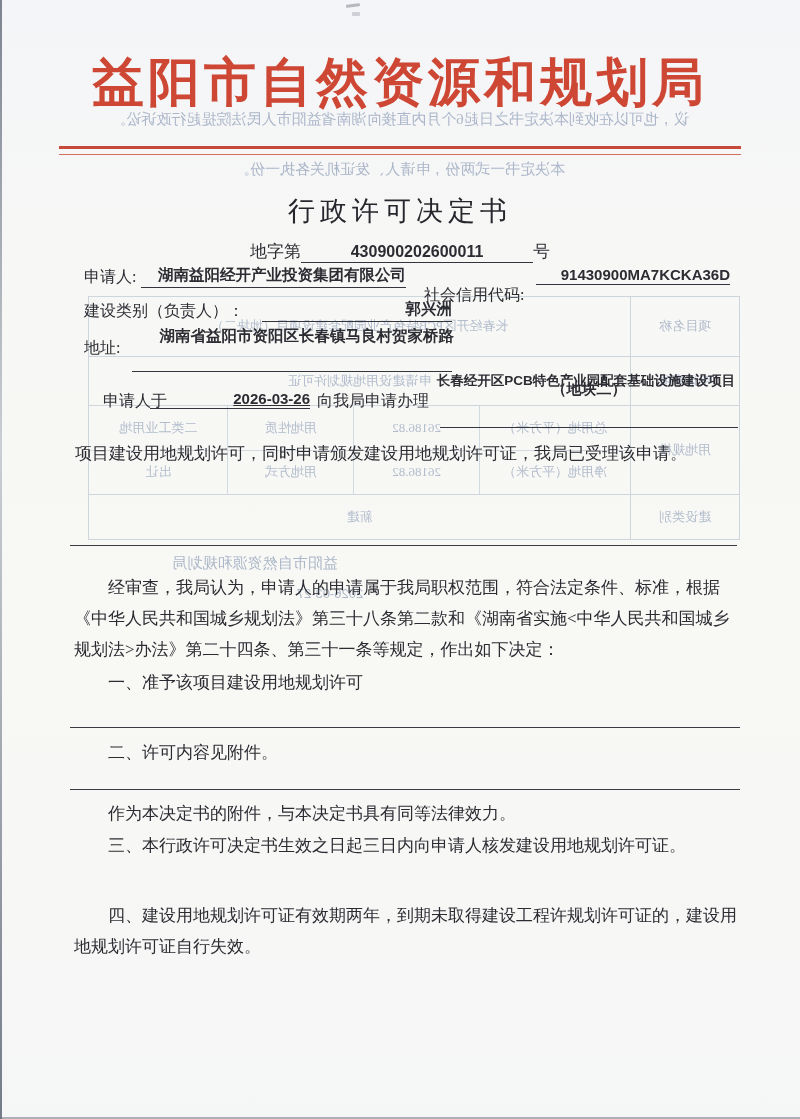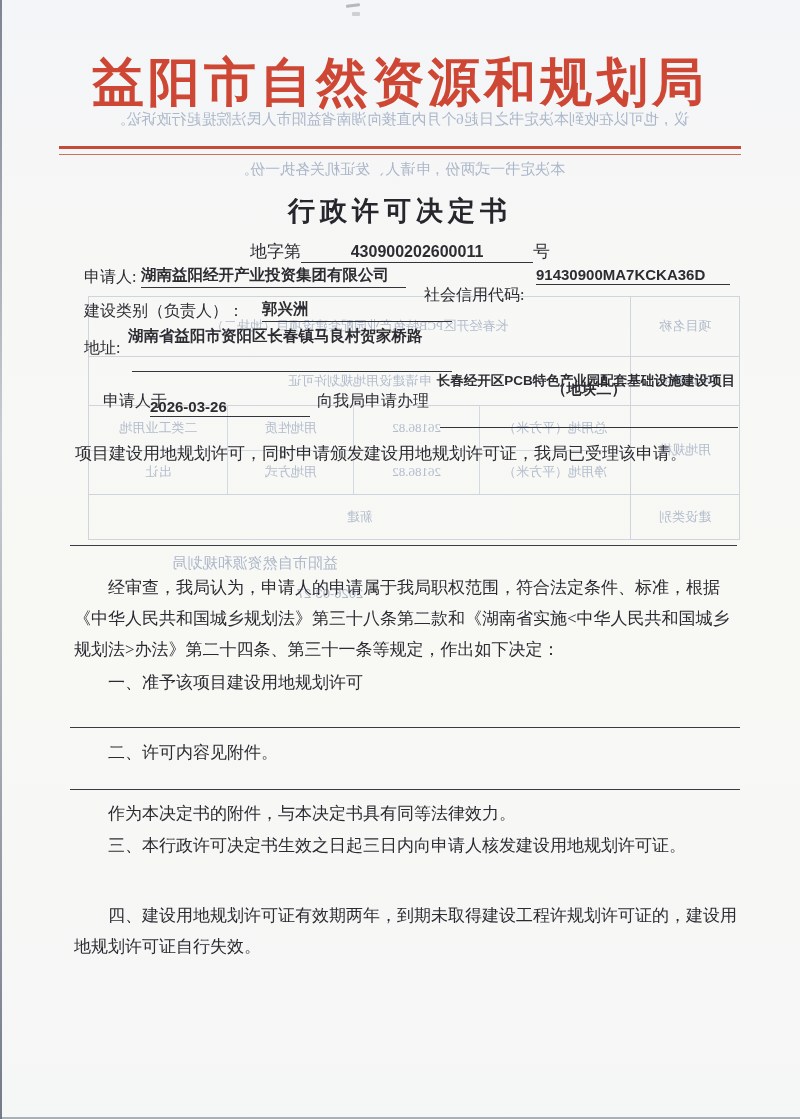--- a/index.html
+++ b/index.html
@@ -41,29 +41,29 @@
 
   
   .agency-title{position:absolute;left:0;top:48px;width:100%;text-align:center;
     font-family:"Liberation Sans", sans-serif;font-weight:700;
     font-size:52px;letter-spacing:4px;color:#cd4734;}
   .red-rule{position:absolute;left:59px;top:146px;width:682px;height:5px;
     border-top:3px solid #c64a3a;border-bottom:1.5px solid #d2705f;}
 
   
   .doc-title{position:absolute;left:0;top:193px;width:100%;text-align:center;
-    font-size:27px;font-weight:700;letter-spacing:5px;color:#26262d;}
+    font-size:27px;font-weight:400;letter-spacing:5px;color:#26262d;}
   .doc-no{position:absolute;left:0;top:240px;width:100%;text-align:center;font-size:17px;}
   .doc-no .num{display:inline-block;width:232px;border-bottom:1.5px solid #34343c;
     font-family:"Liberation Sans", sans-serif;font-weight:700;font-size:16px;
     text-align:center;padding-bottom:1px;}
 
   
   .lab{position:absolute;font-size:16px;color:#2c2c33;white-space:nowrap;}
-  .uval{position:absolute;border-bottom:1.5px solid #34343c;text-align:left;
+  .uval{position:absolute;border-bottom:1.5px solid #34343c;text-align:right;
     font-family:"Liberation Sans", sans-serif;font-weight:600;font-size:15.5px;
     white-space:nowrap;padding-bottom:1px;}
   .uline{position:absolute;border-bottom:1.5px solid #34343c;}
   .mono-num{font-family:"Liberation Sans", sans-serif;font-weight:700;}
 
   .para{position:absolute;font-size:17px;line-height:31px;color:#2b2b32;}
   .indent{text-indent:2em;}
   .sep{position:absolute;height:0;border-top:1.5px solid #3a3a42;}
 
   .proj1{position:absolute;left:430px;top:372px;width:312px;text-align:center;
@@ -129,21 +129,21 @@
   <div class="uval mono-num" style="left:536px;top:266px;width:194px;font-size:15px;">91430900MA7KCKA36D</div>
 
   <div class="lab" style="left:84px;top:301px;">建设类别（负责人）：</div>
   <div class="uval" style="left:262px;top:299px;width:190px;">郭兴洲</div>
 
   <div class="lab" style="left:84px;top:338px;">地址:</div>
   <div class="uval" style="left:128px;top:326px;width:326px;border-bottom:none;">湖南省益阳市资阳区长春镇马良村贺家桥路</div>
   <div class="uline" style="left:132px;top:371px;width:320px;"></div>
 
   <div class="lab" style="left:103px;top:391px;text-align:center;">申请人于</div>
-  <div class="uval mono-num" style="left:150px;top:398px;width:160px;font-size:15px;">2026-03-26</div>
+  <div class="uval mono-num" style="left:150px;top:390px;width:160px;font-size:15px;text-decoration:underline;">2026-03-26</div>
   <div class="lab" style="left:277px;top:391px;margin-left:40px;">向我局申请办理</div>
   <div class="proj1">长春经开区PCB特色产业园配套基础设施建设项目</div>
   <div class="proj2">（地块二）</div>
   <div class="uline" style="left:440px;top:427px;width:298px;"></div>
 
   <div class="para" style="left:75px;top:438px;width:660px;">项目建设用地规划许可，同时申请颁发建设用地规划许可证，我局已受理该申请。</div>
 
   <div class="sep" style="left:70px;top:545px;width:667px;"></div>
 
   <div class="para indent" style="left:74px;top:572px;width:665px;">经审查，我局认为，申请人的申请属于我局职权范围，符合法定条件、标准，根据《中华人民共和国城乡规划法》第三十八条第二款和《湖南省实施&lt;中华人民共和国城乡规划法&gt;办法》第二十四条、第三十一条等规定，作出如下决定：</div>

